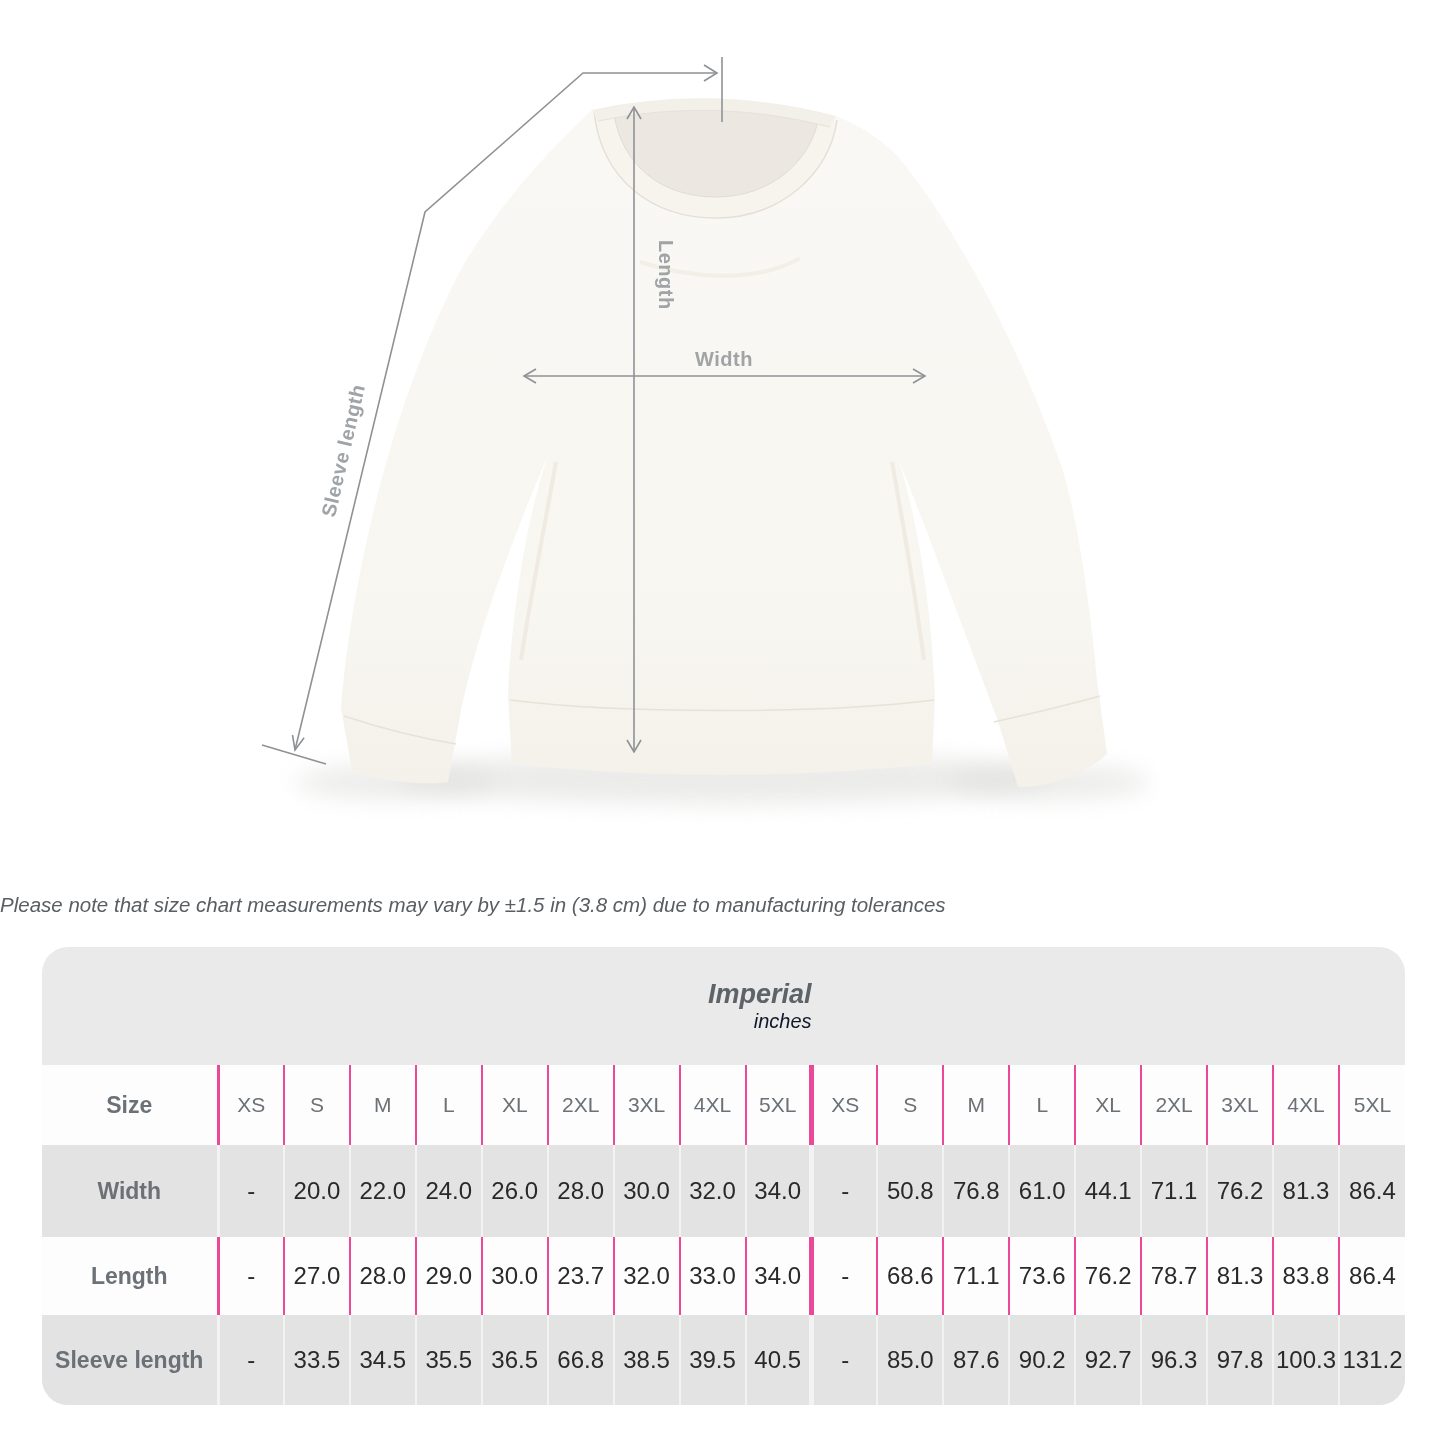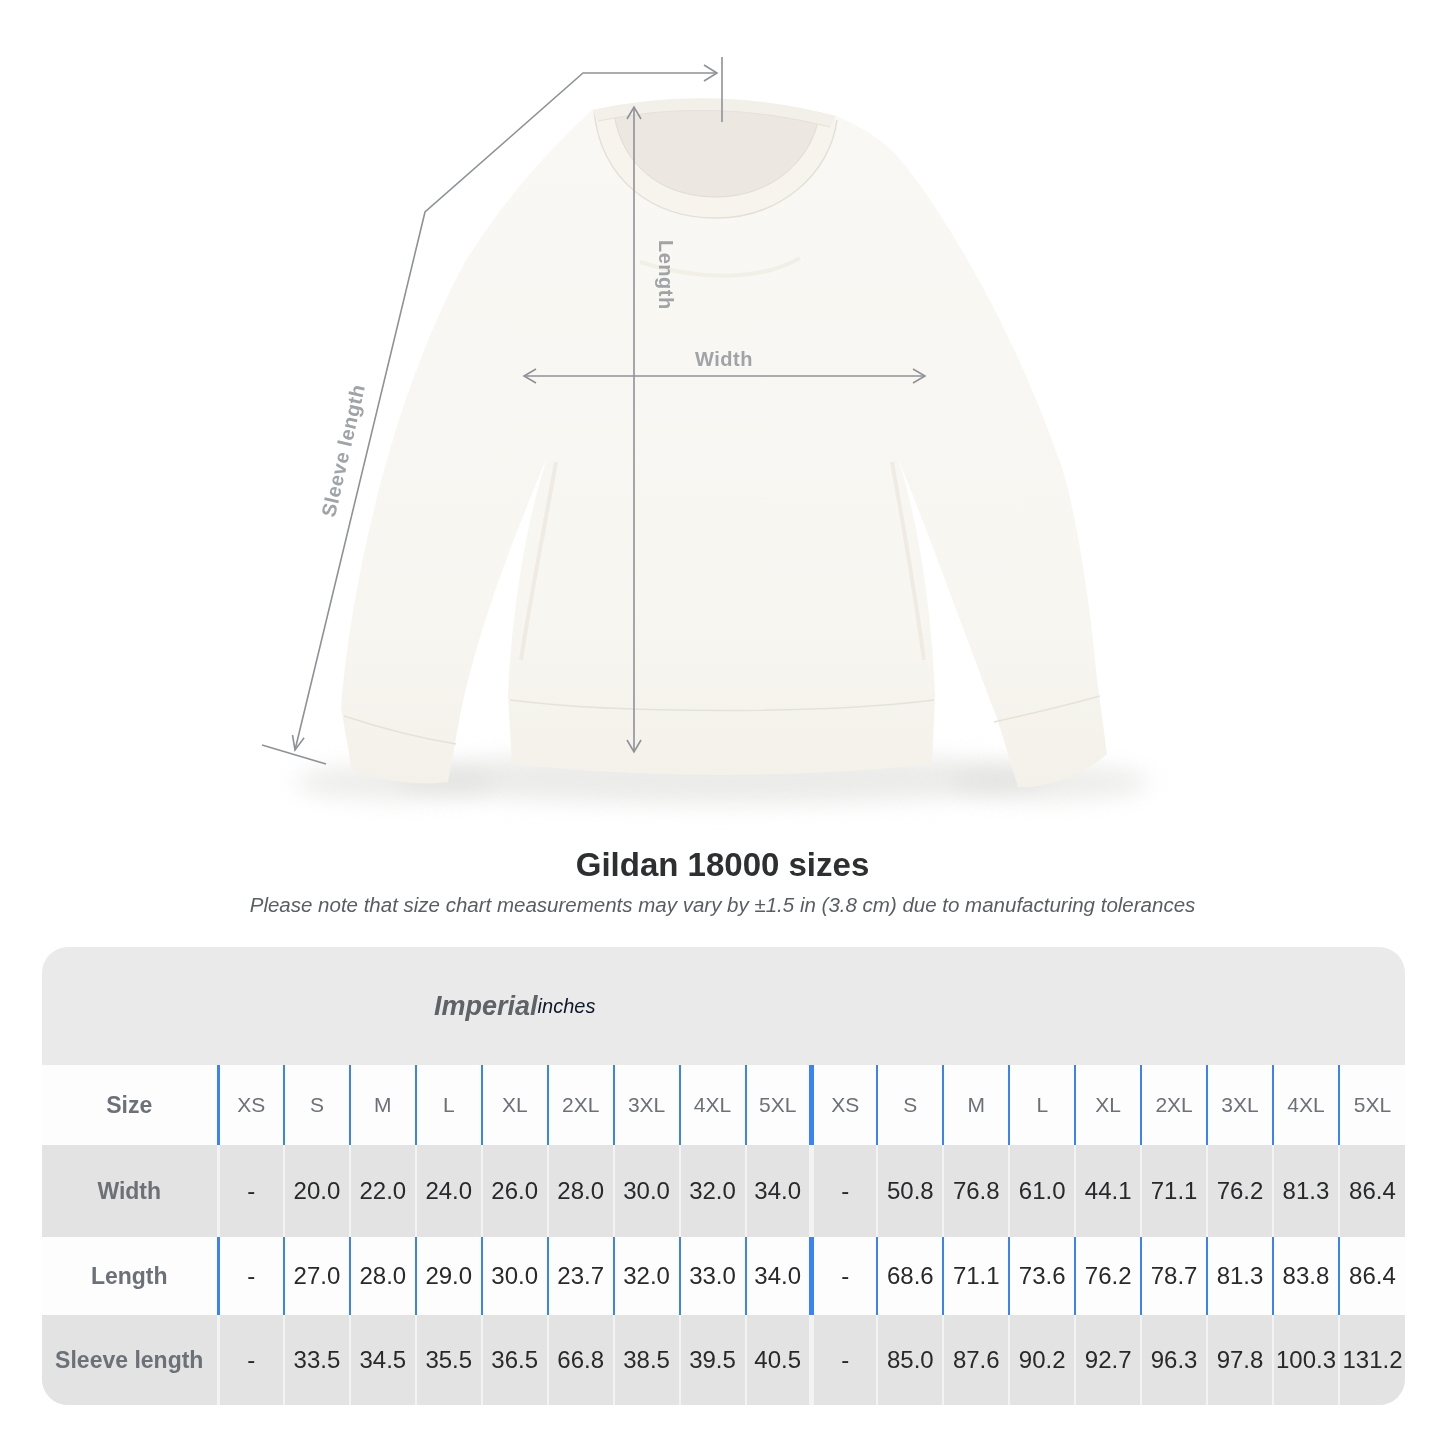--- a/index.html
+++ b/index.html
@@ -7,37 +7,37 @@
          font-family:"Liberation Sans", sans-serif;}
 
   
   .diagram-svg{position:absolute;top:0;left:0;}
   .ann{stroke:#8e9296;stroke-width:1.6;fill:none;}
   .ann-label{fill:#a0a4a7;font-weight:bold;font-size:20px;letter-spacing:.5px;}
 
   
   .page-title{position:absolute;top:846px;left:0;width:100%;text-align:center;
               font-size:33px;font-weight:bold;color:#2d2f31;}
-  .page-note{position:absolute;top:893px;left:0;width:100%;text-align:center;
+  .page-note{position:absolute;top:893px;left:0;width:100%;
              font-style:italic;font-size:20.5px;color:#595e62;}
 
   
   .card{position:absolute;top:947px;left:42px;width:1363px;height:458px;
         background:#eaeaea;border-radius:26px;overflow:hidden;}
   .band{display:grid;grid-template-columns:176px 1fr 1fr;height:118px;}
-  .band-group{display:flex;flex-direction:row;align-items:center;justify-content:center;}
+  .band-group{display:flex;flex-direction:column;align-items:flex-end;justify-content:center;}
   .band-title{font-size:27px;font-weight:bold;font-style:italic;color:#5d6367;}
   .band-unit{font-size:20px;font-style:italic;color:#0f172a;}
 
   table.size-table{width:100%;border-collapse:collapse;table-layout:fixed;}
   table.size-table td{text-align:center;vertical-align:middle;padding:0;}
   col.c-label{width:176px;}
   tr.r-sizes{height:80px;} tr.r-width{height:92px;} tr.r-length{height:78px;} tr.r-sleeve{height:90px;}
 
-  .row-white td{background:#fdfdfd;border-right:2px solid #3b82f6;}
+  .row-white td{background:#fdfdfd;border-right:2px solid #ec4899;}
   .row-gray  td{background:#e3e3e3;border-right:2px solid #f3f3f3;}
   .row-white td.imp-end{border-right-width:5px;}
   .row-gray  td.imp-end{border-right-width:5px;}
   .row-white td.col-label{border-right-width:3px;}
   .row-gray  td.col-label{border-right-width:3px;}
   table.size-table td:last-child{border-right:none;}
 
   .col-label{font-size:23px;font-weight:bold;color:#6b7176;}
   .size-head{font-size:21px;font-weight:normal;color:#6b7176;}
   .val-cell{font-size:24px;color:#28292b;}
@@ -122,21 +122,20 @@
       <path class="ann" d="M 524 376 L 925 376"></path>
       <path class="ann" d="M 536 369 L 524 376 L 536 383"></path>
       <path class="ann" d="M 913 369 L 925 376 L 913 383"></path>
 
       <text class="ann-label" transform="translate(659 240) rotate(90)">Length</text>
       <text class="ann-label" x="724" y="366" text-anchor="middle">Width</text>
       <text class="ann-label" transform="translate(350 452) rotate(-77)" text-anchor="middle">Sleeve length</text>
     </g>
   </svg>
 
-  <div class="page-title">Gildan 18000 sizes</div>
   <div class="page-note">Please note that size chart measurements may vary by ±1.5 in (3.8 cm) due to manufacturing tolerances</div>
 
   <div class="card">
     <div class="band">
       <div class="band-spacer"></div>
       <div class="band-group">
         <div class="band-title">Imperial</div>
         <div class="band-unit">inches</div>
       </div>
     </div>

